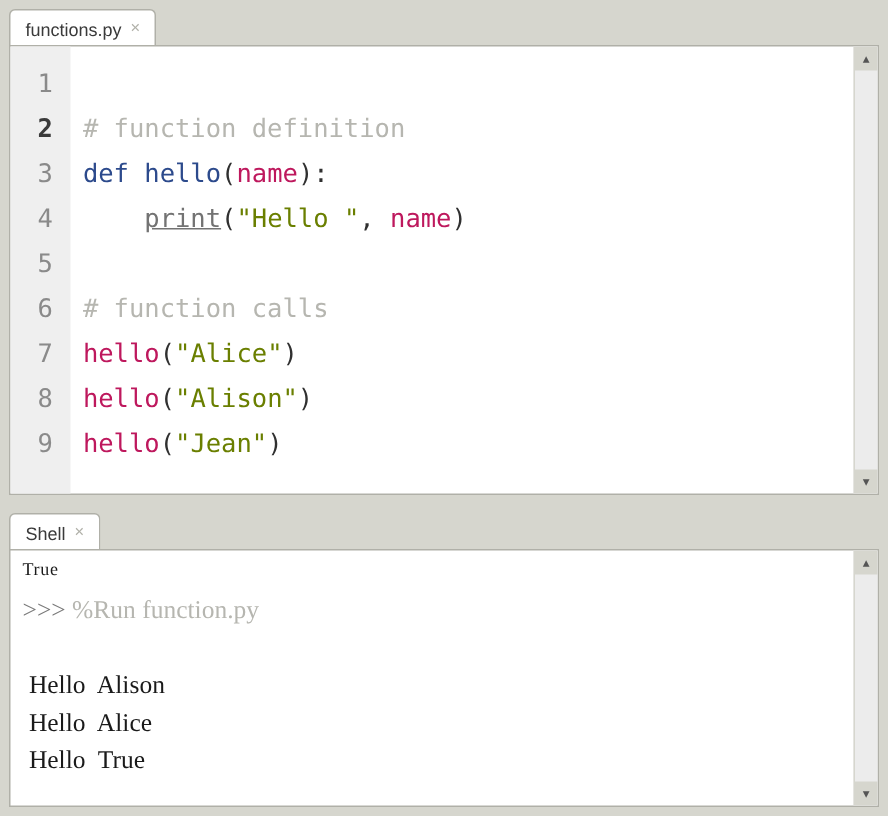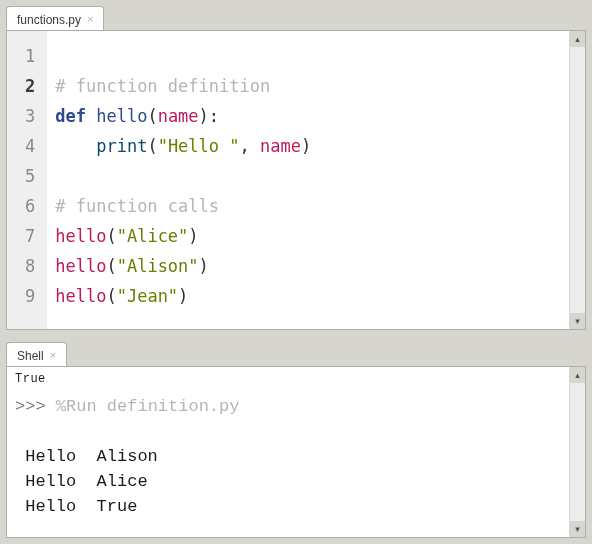--- a/index.html
+++ b/index.html
@@ -69,23 +69,23 @@
   .code {
     flex: 1 1 auto;
     padding: 10px 10px 24px 8px;
     font-family: "DejaVu Sans Mono", Menlo, Consolas, monospace;
     font-size: 17px;
     line-height: 30px;
     white-space: pre;
     color: #1a1a1a;
   }
   .tok-comment { color: #b6b6b0; }
-  .tok-keyword { color: #2c4a8c; font-weight: bold; }
+  .tok-keyword { color: #2c4a8c; font-weight: normal; }
   .tok-defname { color: #2c4a8c; }
-  .tok-builtin { color: #0c4a6e; }
+  .tok-builtin { color: #737373; text-decoration: underline; }
   .tok-string  { color: #6a7f00; }
   .tok-paren   { color: #303030; }
   .tok-punct   { color: #303030; }
   .tok-ident   { color: #be185d; }
 
   .scroll-reservoir {
     width: 16px;
     background: #ececec;
     border-left: 1px solid #d6d6ce;
     display: flex;
@@ -99,21 +99,21 @@
     color: #555;
     display: flex;
     align-items: center;
     justify-content: center;
   }
 
   
   .shell-body {
     flex: 1;
     padding: 4px 8px 6px 8px;
-    font-family: Liberation Mono, monospace;
+    font-family: Liberation Serif, serif;
     font-size: 17px;
     line-height: 25px;
     color: #1a1a1a;
     white-space: pre;
   }
   .shell-scrolled-top {
     color: #1a1a1a;
     font-size: 12px;
     letter-spacing: 0.5px;
     margin-top: -4px;
@@ -155,19 +155,19 @@
 </div>
 
 <div class="panel shell">
   <div class="tab-strip">
     <div class="tab">
       <span>Shell</span>
       <span class="close">×</span>
     </div>
   </div>
   <div class="pane-body">
-    <div class="shell-body" id="shell"><div class="shell-scrolled-top">True</div><div><span class="prompt">&gt;&gt;&gt; </span><span class="magic">%Run definition.py</span></div><div>&nbsp;</div><div> Hello  Alison</div><div> Hello  Alice</div><div> Hello  True</div><div>&nbsp;</div></div>
+    <div class="shell-body" id="shell"><div class="shell-scrolled-top">True</div><div><span class="prompt">&gt;&gt;&gt; </span><span class="magic">%Run function.py</span></div><div>&nbsp;</div><div> Hello  Alison</div><div> Hello  Alice</div><div> Hello  True</div><div>&nbsp;</div></div>
     <div class="scroll-reservoir">
       <div class="scroll-btn">▴</div>
       <div class="scroll-btn">▾</div>
     </div>
   </div>
 </div>
 
 </body></html>

